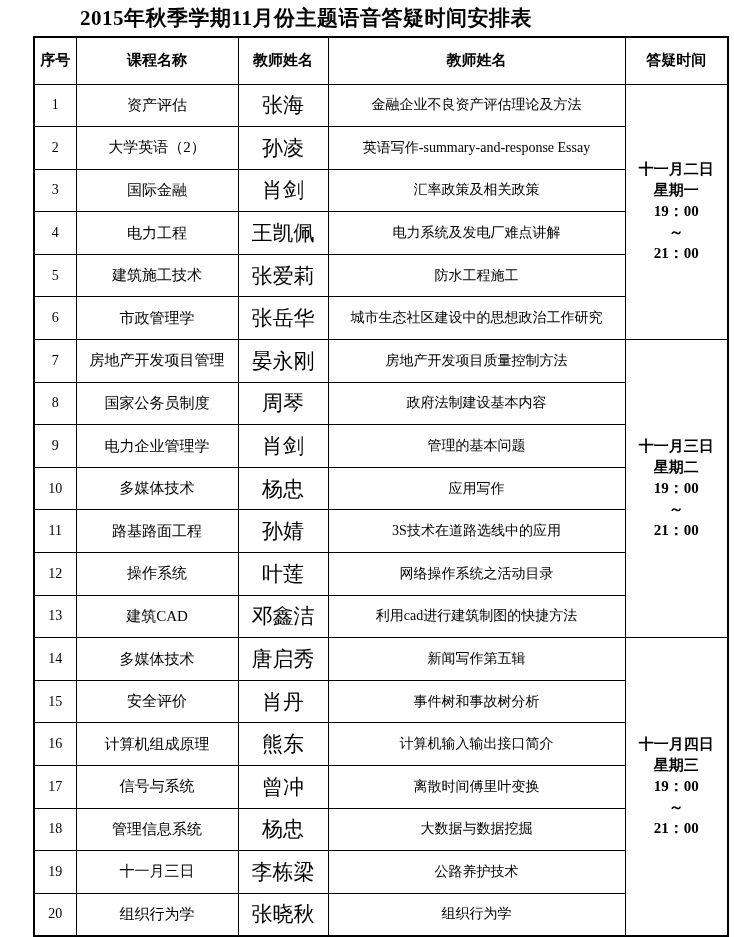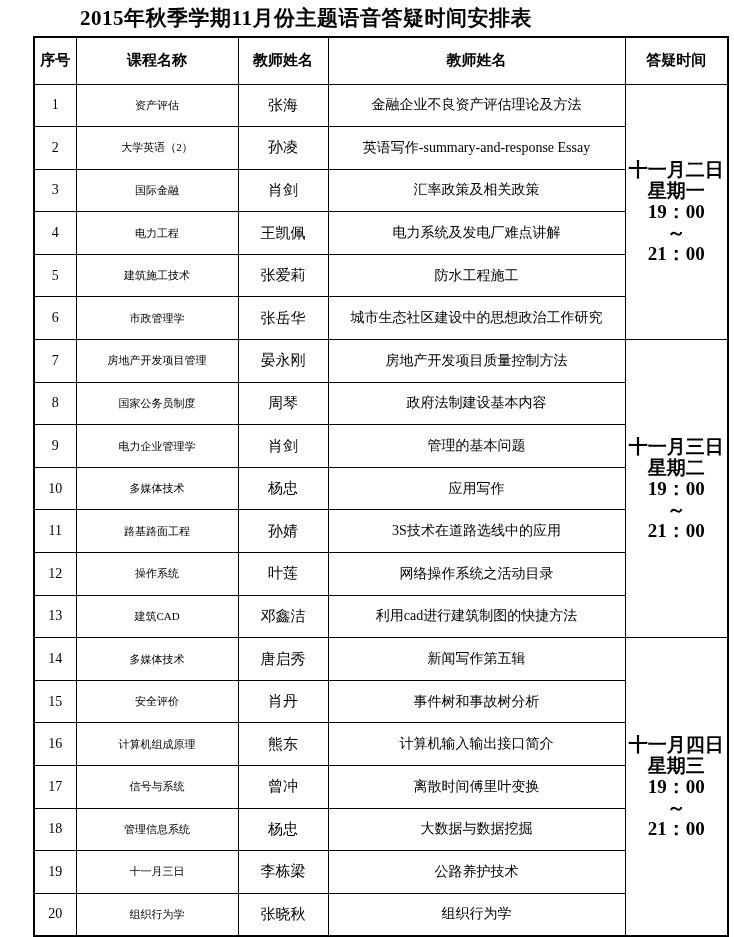--- a/index.html
+++ b/index.html
@@ -37,26 +37,26 @@
     overflow: hidden;
   }
   thead tr { height: 47px; }
   tbody tr { height: 42.6px; }
   th {
     font-size: 15px;
     font-weight: bold;
   }
   td { font-size: 15px; }
   .c-no { font-size: 14px; }
-  .c-course { font-size: 11px; }
-  .c-teacher { font-size: 15px; }
+  .c-course { font-size: 15px; }
+  .c-teacher { font-size: 21px; }
   .c-topic { font-size: 14px; margin-top: 21px; }
   .c-time {
     font-weight: bold;
-    font-size: 19px;
+    font-size: 15px;
     line-height: 21px;
   }
   .c-time div { white-space: nowrap; }
 </style>
 </head>
 <body>
 
 <div class="page-title">2015年秋季学期11月份主题语音答疑时间安排表</div>
 
 <table class="schedule">

